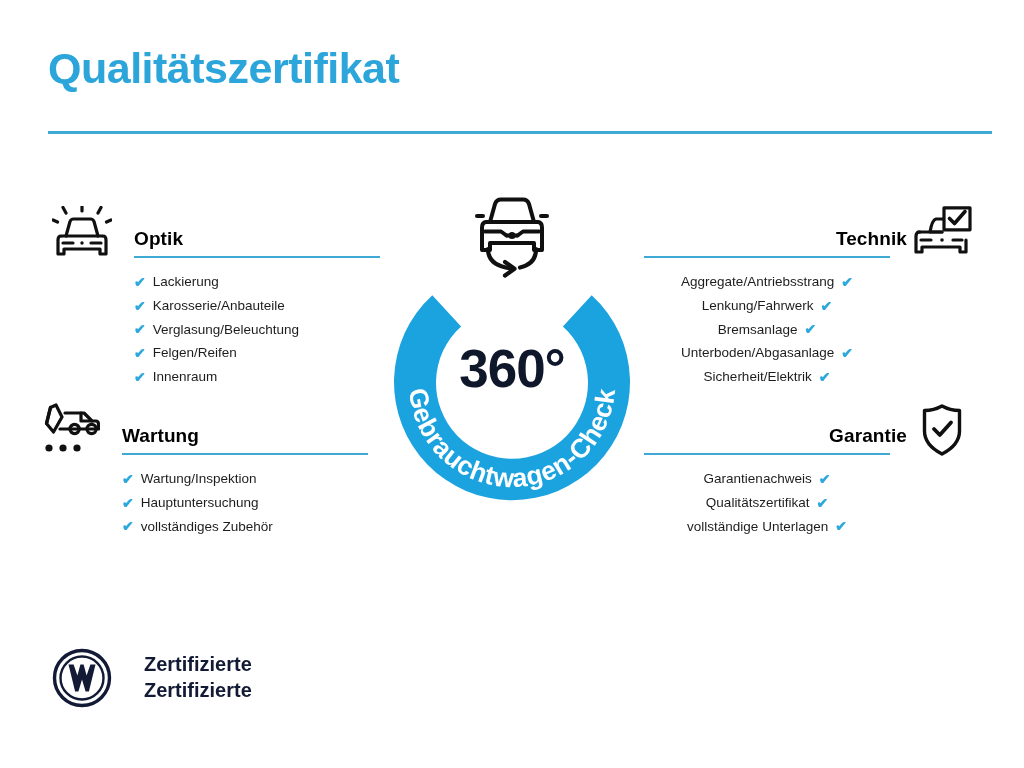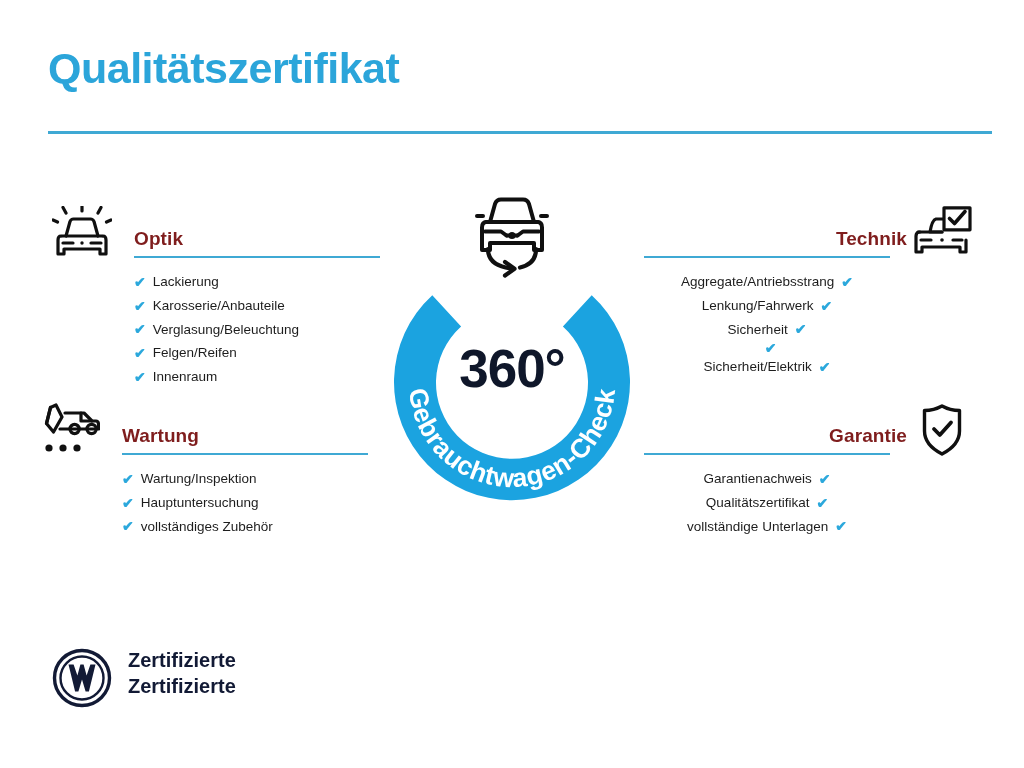--- a/index.html
+++ b/index.html
@@ -46,21 +46,21 @@
   .sec-technik  { left: 644px; top: 204px; width: 332px; }
   .sec-garantie { left: 644px; top: 401px; width: 332px; }
 
   .sec-head {
     position: relative;
     height: 66px;
   }
   .sec-title {
     font-size: 19px;
     font-weight: bold;
-    color: #7f1d1d;
+    color: #000000;
     letter-spacing: 0.1px;
     position: absolute;
     bottom: 20px;
     white-space: nowrap;
     text-align: right;
   }
   .left .sec-title  { left: 86px; }
   .right .sec-title { right: 69px; }
 
   .sec-underline {
@@ -140,20 +140,22 @@
     height: 92px;
   }
   #badge-car svg { width: 100%; height: 100%; display: block; }
 
   
   #vw-footer {
     position: absolute;
     left: 52px;
     top: 648px;
     display: flex;
+    align-items: center;
+    gap: 16px;
   }
   #vw-mark { width: 60px; height: 60px; flex: 0 0 auto; }
   #vw-mark svg { width: 100%; height: 100%; display: block; }
   #vw-words {
     margin-left: 16px;
     font-size: 20px;
     font-weight: bold;
     color: #121A35;
     line-height: 1.28;
     white-space: nowrap;
@@ -263,24 +265,25 @@
   <ul class="checklist">
     <li>
         <span>Aggregate/Antriebsstrang</span>
         <span class="chk">✔</span>
       </li>
     <li>
         <span>Lenkung/Fahrwerk</span>
         <span class="chk">✔</span>
       </li>
     <li>
-        <span>Sicherheit</span>
-        <span class="chk">✔</span>
-      </li>
-    <li>
+        <span>Bremsanlage</span>
+        <span class="chk">✔</span>
+      </li>
+    <li>
+        <span>Unterboden/Abgasanlage</span>
         <span class="chk">✔</span>
       </li>
     <li>
         <span>Sicherheit/Elektrik</span>
         <span class="chk">✔</span>
       </li>
   </ul>
 </div>
 
 <div class="section sec-garantie right">

